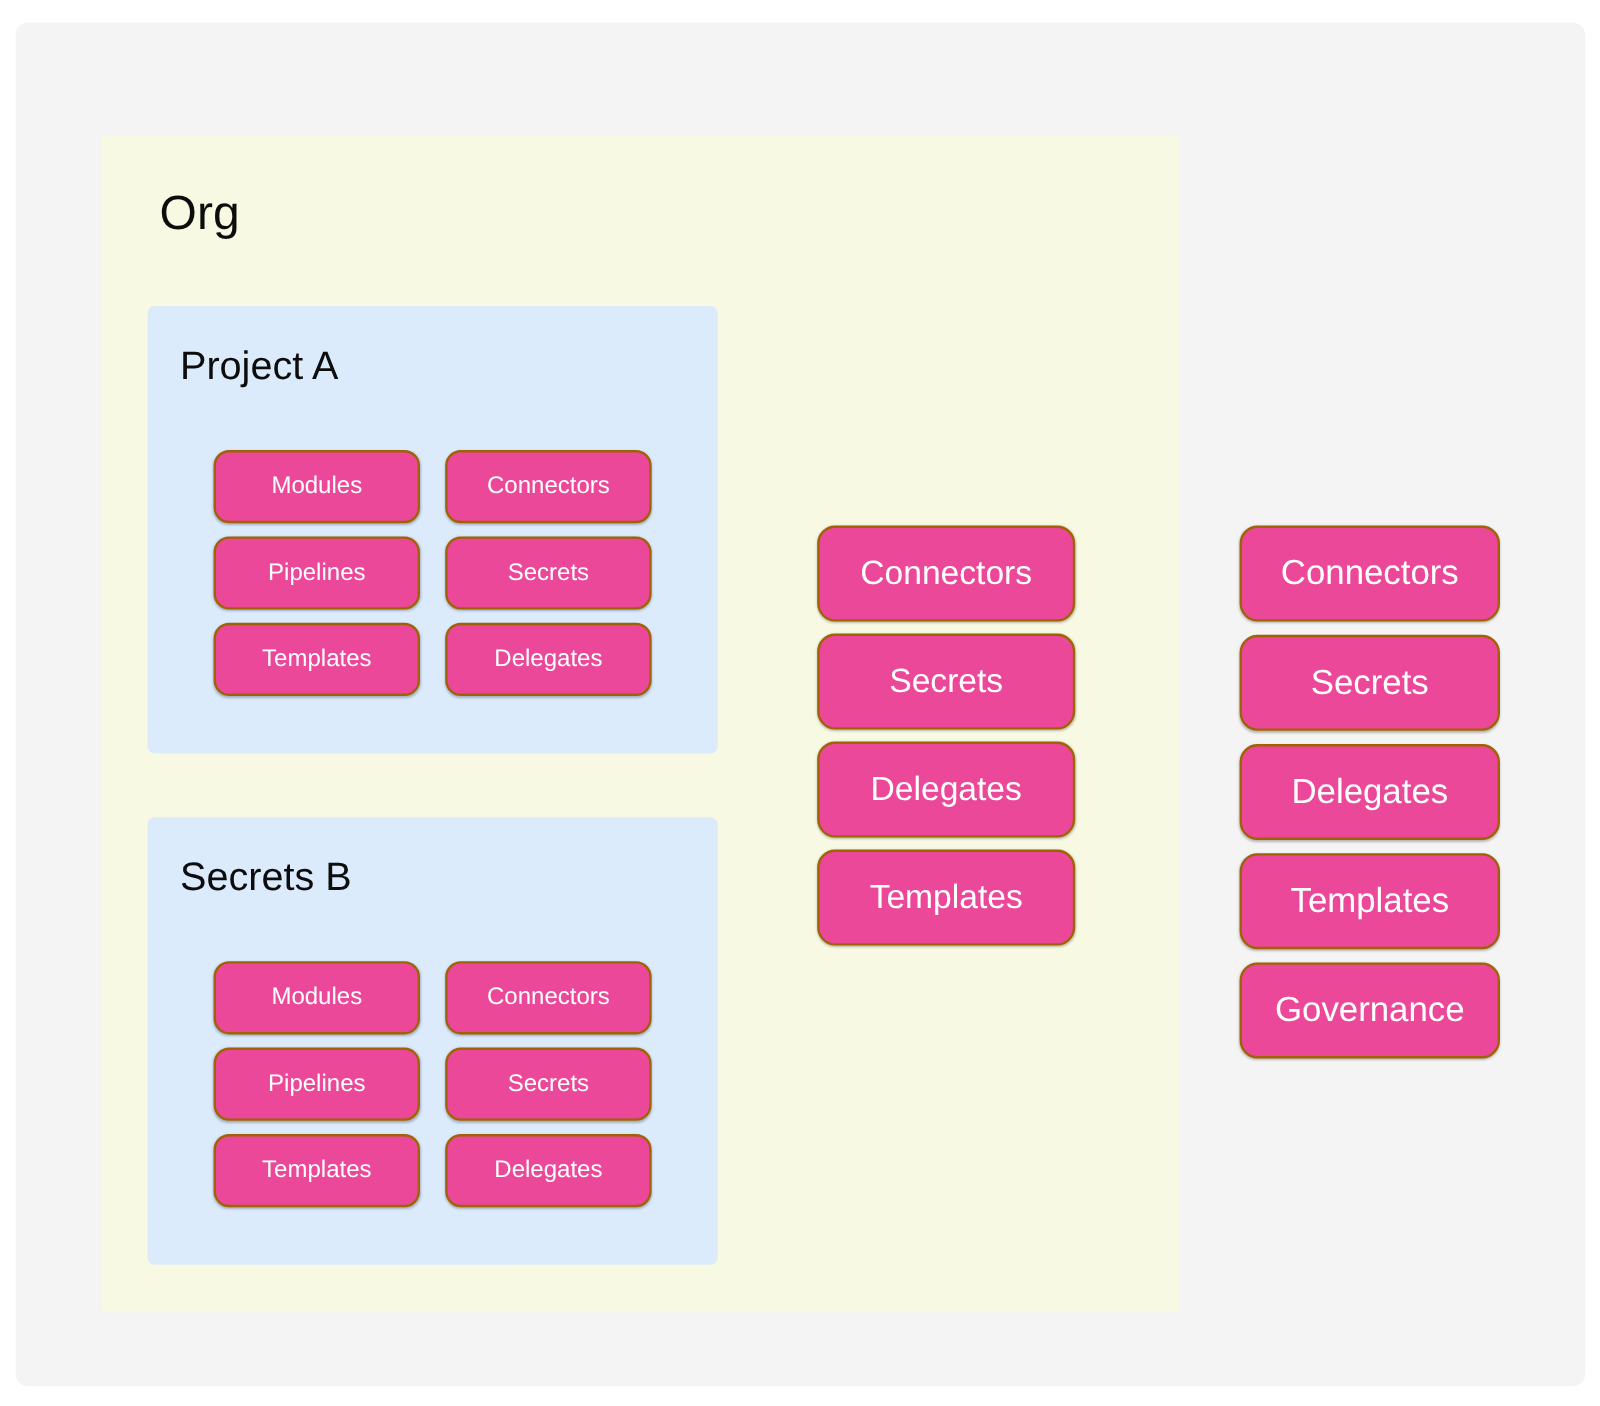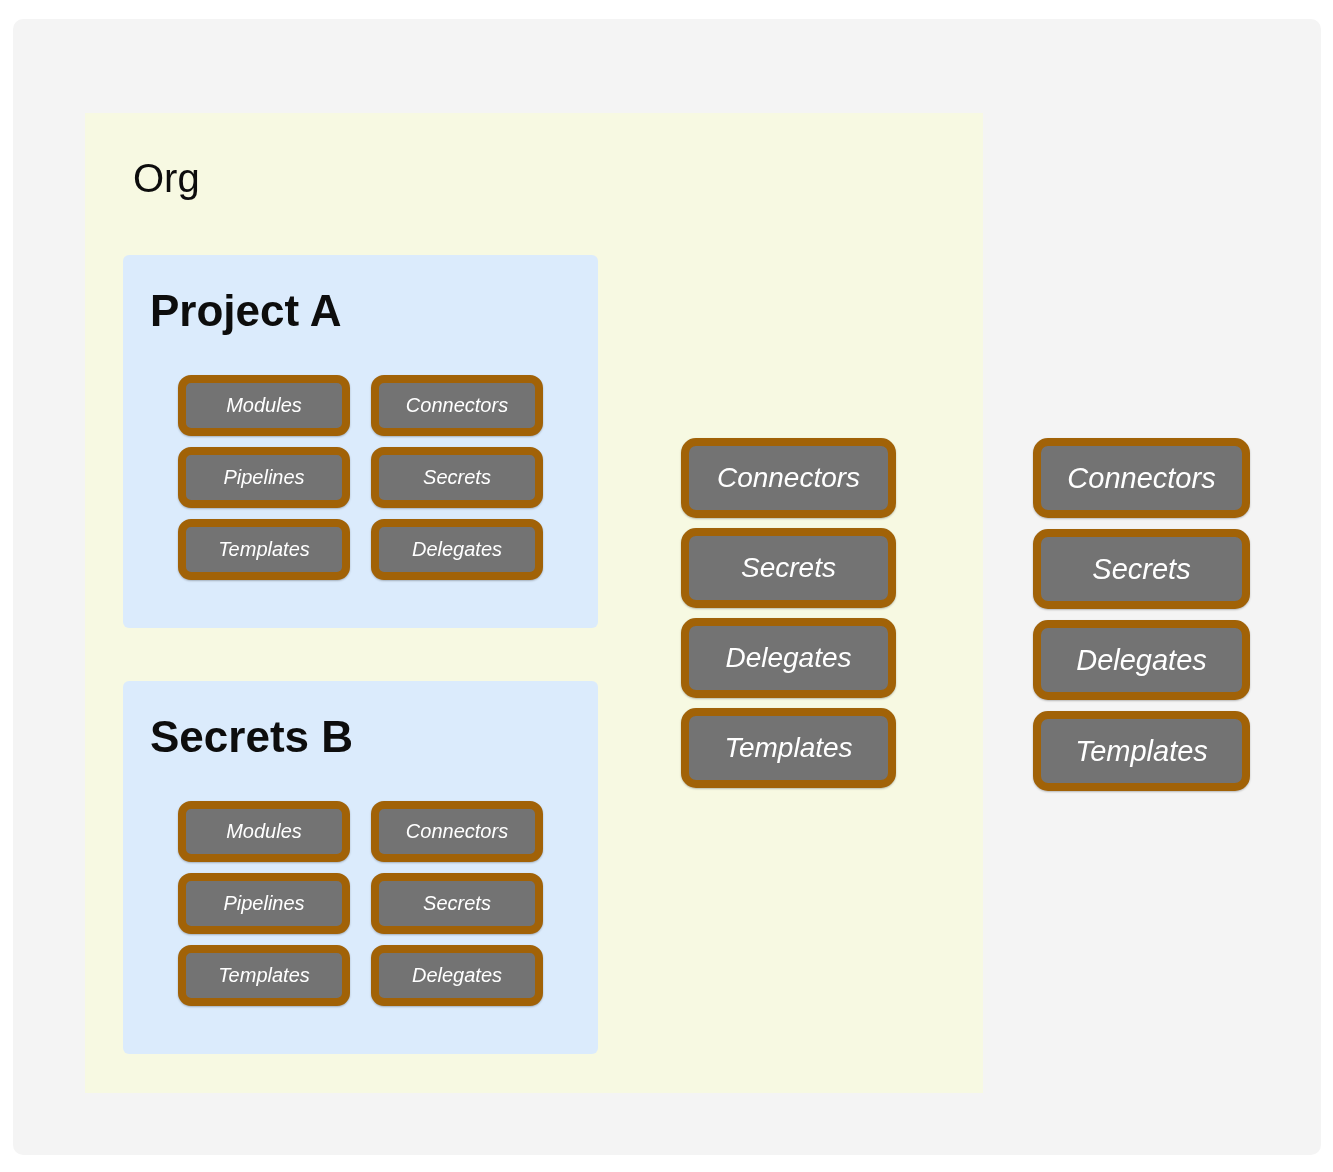--- a/index.html
+++ b/index.html
@@ -41,41 +41,39 @@
     left: 38px;
     width: 475px; height: 373px;
     background: #dbebfc;
     border-radius: 6px;
   }
   .project-a { top: 142px; }
   .project-b { top: 568px; }
   .project-title {
     position: absolute;
     left: 27px; top: 31px;
-    font-size: 44px;
-    font-weight: bold;
+    font-size: 33px;
   }
   .project-grid {
     position: absolute;
     left: 55px; top: 120px;
     display: grid;
     grid-template-columns: 172px 172px;
     column-gap: 21px;
     row-gap: 11px;
   }
   .chip {
     display: flex;
     align-items: center;
     justify-content: center;
-    background: #737373;
-    border: 8px solid #a16207;
+    background: #ec4899;
+    border: 2px solid #a16207;
     color: #ffffff;
     box-shadow: 0 1px 2px rgba(0,0,0,0.25);
     white-space: nowrap;
-    font-style: italic;
   }
   .chip-sm {
     height: 61px;
     border-radius: 13px;
     font-size: 20px;
   }
   .chip-lg {
     height: 80px;
     border-radius: 15px;
     font-size: 28px;
@@ -136,14 +134,15 @@
       <div class="chip chip-lg">Delegates</div>
       <div class="chip chip-lg">Templates</div>
     </div>
   </div>
 
   <div class="account-column">
     <div class="chip chip-lg">Connectors</div>
     <div class="chip chip-lg">Secrets</div>
     <div class="chip chip-lg">Delegates</div>
     <div class="chip chip-lg">Templates</div>
+    <div class="chip chip-lg">Governance</div>
   </div>
 </div>
 
 </body></html>

